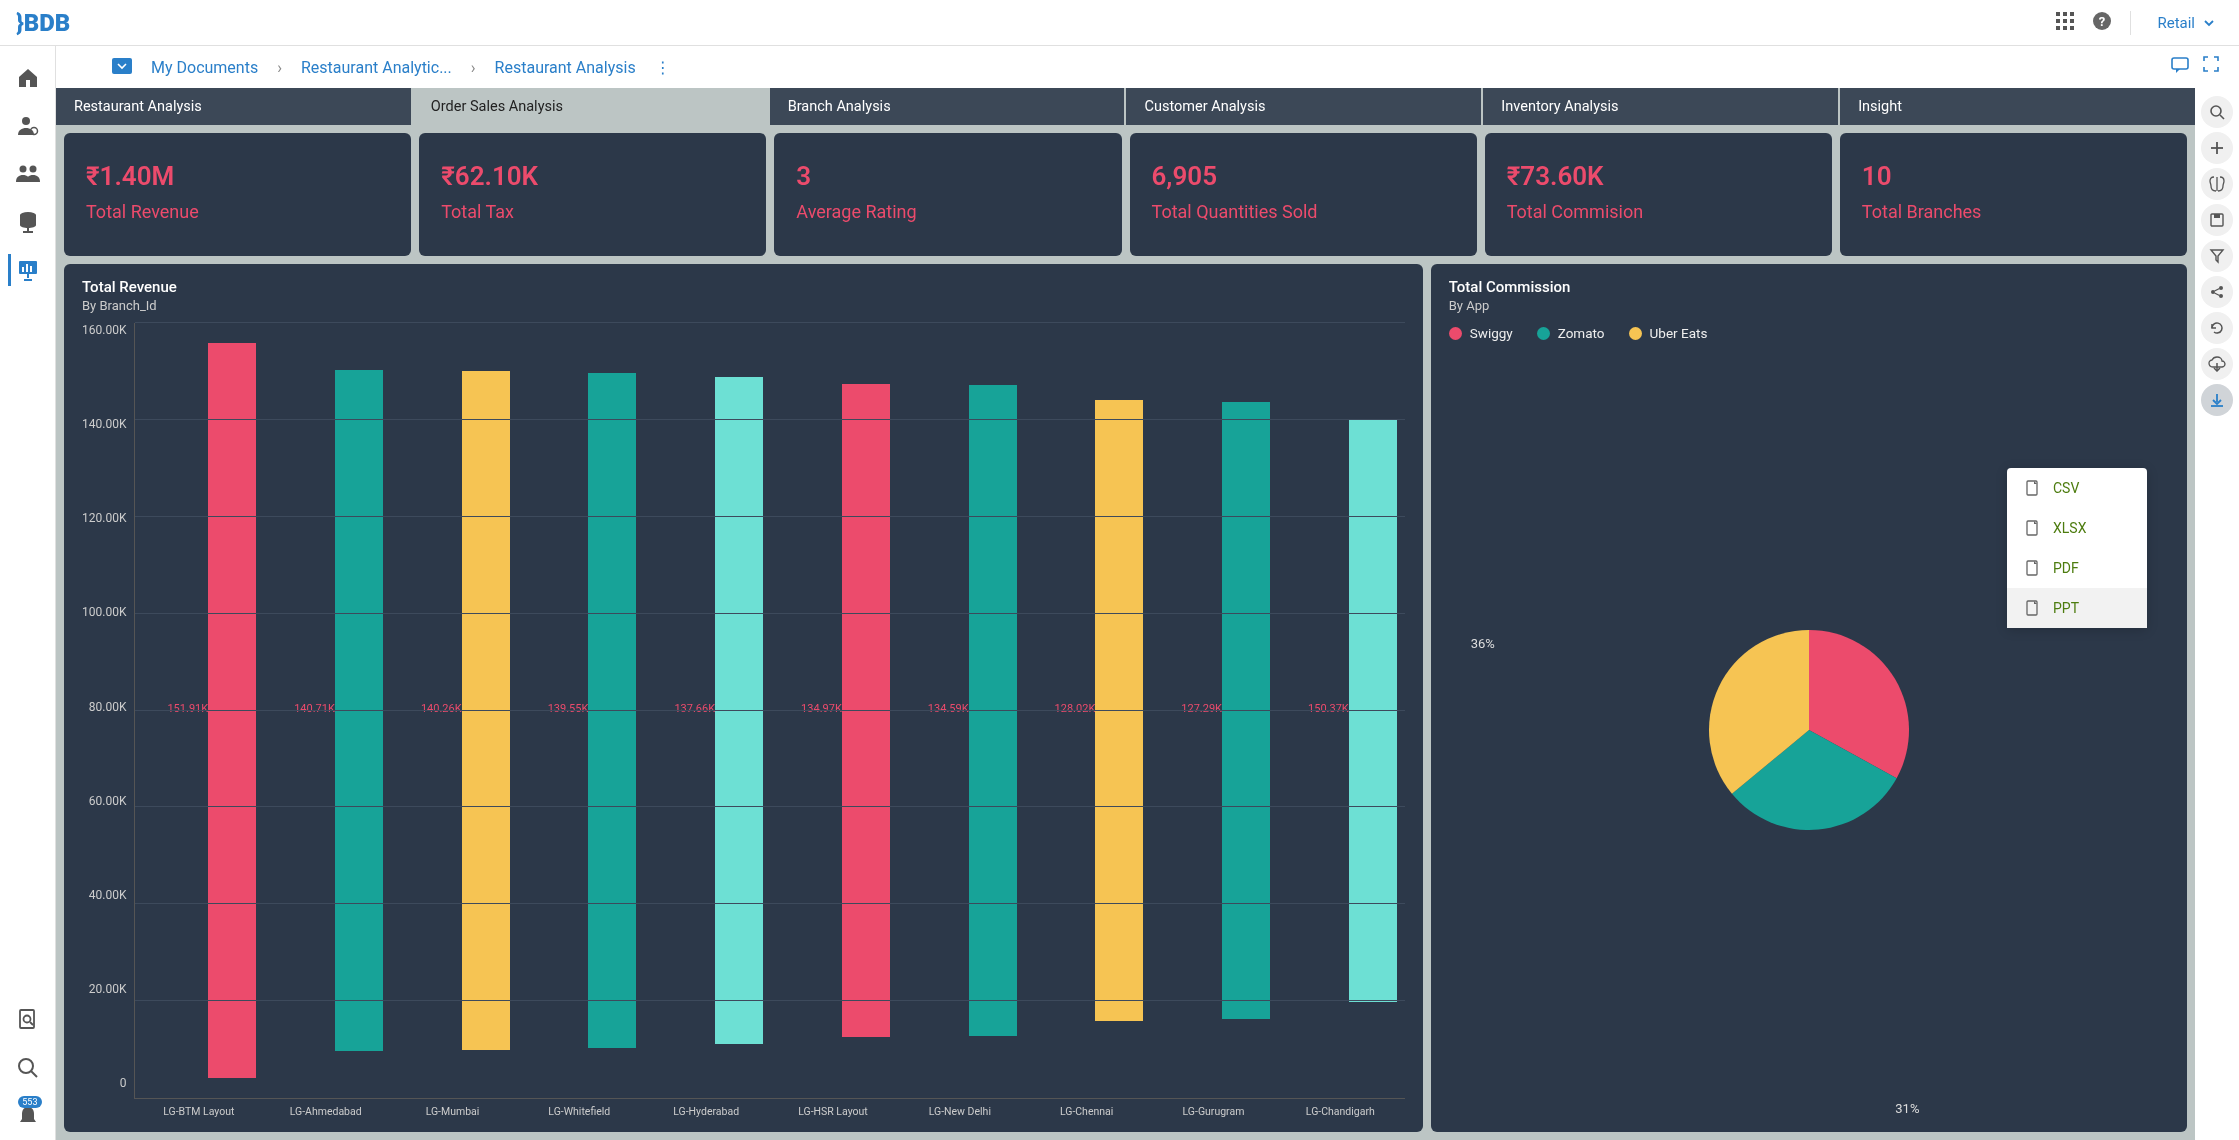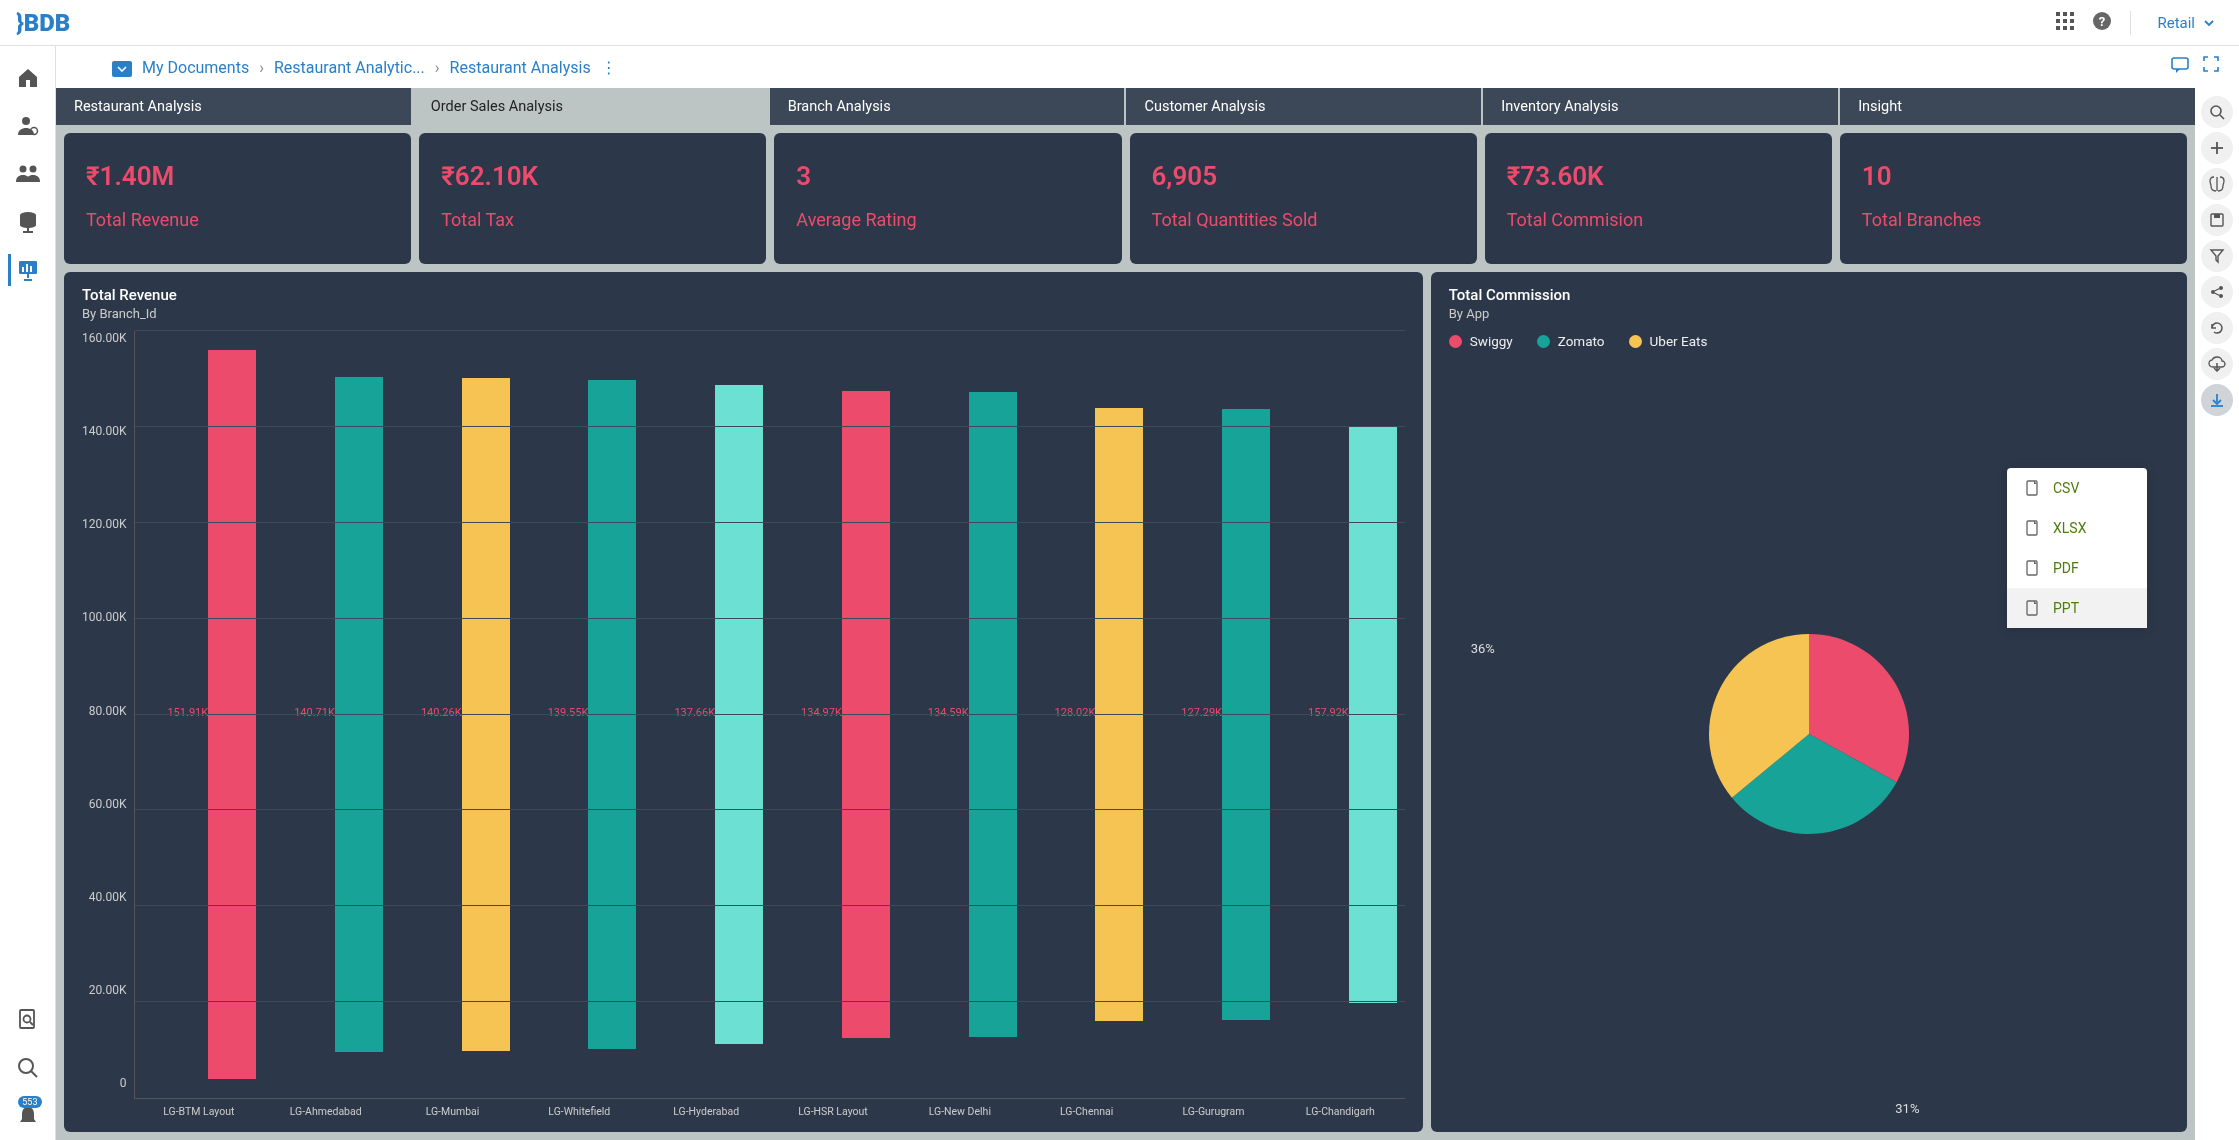--- a/index.html
+++ b/index.html
@@ -14,33 +14,33 @@
 .retail-dd { color: #2a7fc9; font-size: 15px; display: flex; align-items: center; gap: 8px; cursor: pointer; padding: 4px 8px; }
 .main { flex: 1; display: flex; overflow: hidden; }
 .sidebar { width: 56px; background: #fff; border-right: 1px solid #e0e0e0; display: flex; flex-direction: column; align-items: center; padding-top: 8px; }
 .sidebar-item { width: 40px; height: 48px; display: flex; align-items: center; justify-content: center; color: #555; cursor: pointer; position: relative; }
 .sidebar-item.active { color: #2a7fc9; }
 .sidebar-item.active::before { content: ''; position: absolute; left: 0; top: 8px; bottom: 8px; width: 3px; background: #2a7fc9; }
 .sidebar-spacer { flex: 1; }
 .badge { position: absolute; top: 4px; right: 6px; background: #2a7fc9; color: #fff; font-size: 9px; padding: 1px 4px; border-radius: 7px; }
 .content { flex: 1; display: flex; flex-direction: column; overflow: hidden; }
 .breadcrumb-bar { height: 42px; background: #fff; display: flex; align-items: center; padding: 0 20px; justify-content: space-between; }
-.breadcrumb { display: flex; align-items: flex-end; gap: 10px; color: #2a7fc9; font-size: 16px; padding-left: 36px; }
+.breadcrumb { display: flex; align-items: flex-start; gap: 19px; color: #2a7fc9; font-size: 16px; padding-left: 36px; }
 .bc-icon { background: #2a7fc9; color: #fff; width: 20px; height: 16px; border-radius: 2px; display: flex; align-items: center; justify-content: center; }
 .bc-sep { color: #888; }
 .bc-link { cursor: pointer; }
 .bc-actions { display: flex; gap: 14px; color: #2a7fc9; }
 .dash-wrap { flex: 1; display: flex; overflow: hidden; }
 .dash { flex: 1; background: #bcc5c4; padding: 0; display: flex; flex-direction: column; overflow: hidden; position: relative; }
 .tabs { display: flex; gap: 2px; background: #bcc5c4; }
 .tab { flex: 1; padding: 10px 18px; background: #3c4857; color: #fff; font-size: 14.5px; cursor: pointer; }
 .tab.active { background: #bcc5c4; color: #222; }
 .kpi-row { display: flex; gap: 8px; padding: 8px 8px 0 8px; }
 .kpi { flex: 1; background: #2c3849; border-radius: 6px; padding: 28px 22px 34px 22px; }
-.kpi-val { color: #ec4b6c; font-size: 26px; font-weight: 600; margin-bottom: 18px; }
+.kpi-val { color: #ec4b6c; font-size: 26px; font-weight: 600; margin-bottom: 10px; }
 .kpi-lbl { color: #ec4b6c; font-size: 18px; }
 .charts-row { display: flex; gap: 8px; padding: 8px; flex: 1; overflow: hidden; }
 .chart-card { background: #2c3849; border-radius: 6px; padding: 14px 18px; display: flex; flex-direction: column; }
 .chart-left { flex: 0 0 64%; }
 .chart-right { flex: 1; }
 .chart-title { color: #fff; font-size: 15px; font-weight: 500; }
 .chart-sub { color: #ccc; font-size: 13px; margin-top: 2px; }
 .chart-body { flex: 1; position: relative; }
 .legend { display: flex; gap: 24px; margin-top: 12px; }
 .legend-item { display: flex; align-items: center; gap: 8px; color: #eee; font-size: 13.5px; }
@@ -289,21 +289,21 @@
                         </div>
                         <div class="bar-col">
                           <div class="bar-val">128.02K</div>
                           <div class="bar" style="height: 80.0125%; background: rgb(246, 196, 83);"></div>
                         </div>
                         <div class="bar-col">
                           <div class="bar-val">127.29K</div>
                           <div class="bar" style="height: 79.5562%; background: rgb(23, 163, 152);"></div>
                         </div>
                         <div class="bar-col">
-                          <div class="bar-val">157.92K</div>
+                          <div class="bar-val">150.37K</div>
                           <div class="bar" style="height: 75.3375%; background: rgb(109, 224, 212);"></div>
                         </div>
                       </div>
                     <div class="x-labels" id="xlabels">
                         <div class="x-lbl">LG-BTM Layout</div>
                         <div class="x-lbl">LG-Ahmedabad</div>
                         <div class="x-lbl">LG-Mumbai</div>
                         <div class="x-lbl">LG-Whitefield</div>
                         <div class="x-lbl">LG-Hyderabad</div>
                         <div class="x-lbl">LG-HSR Layout</div>

